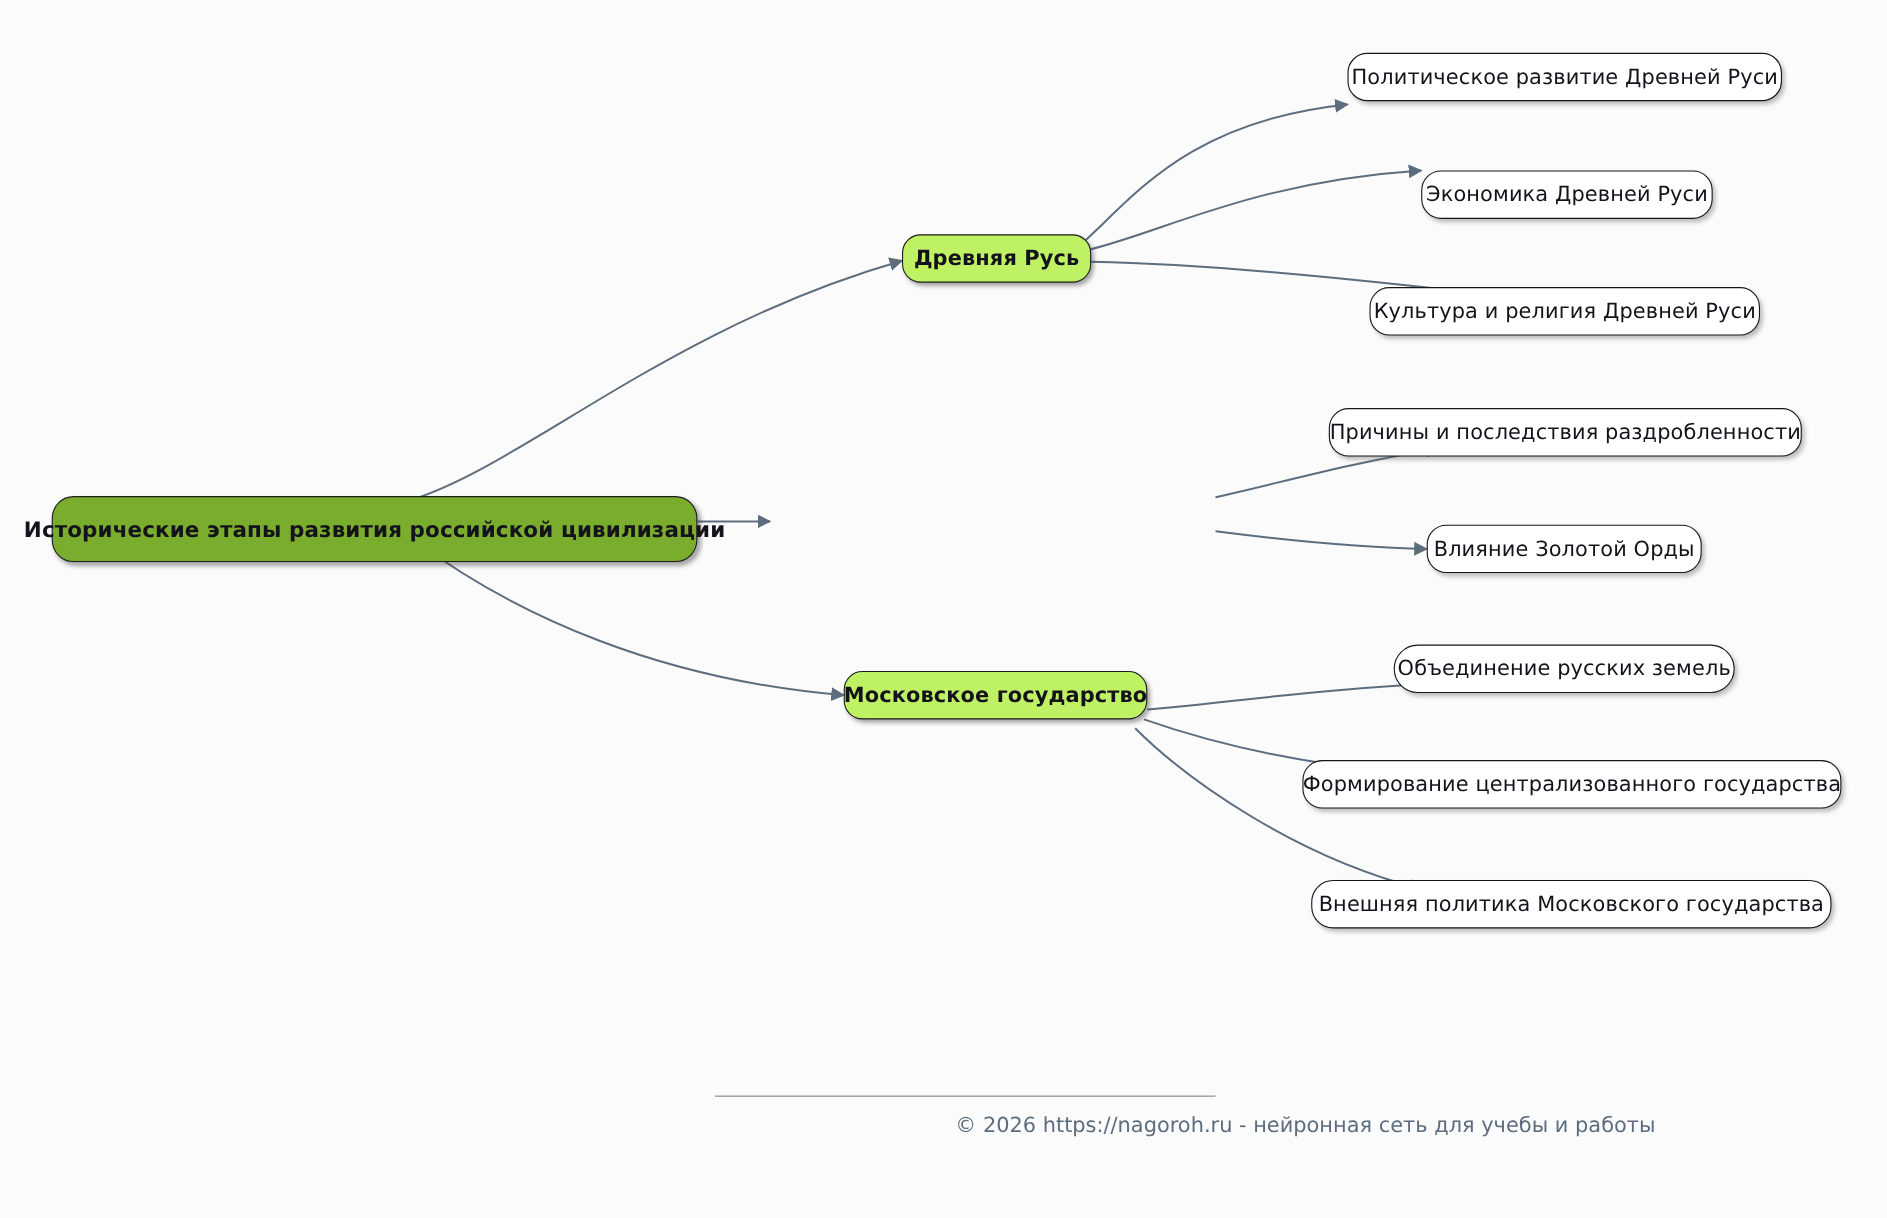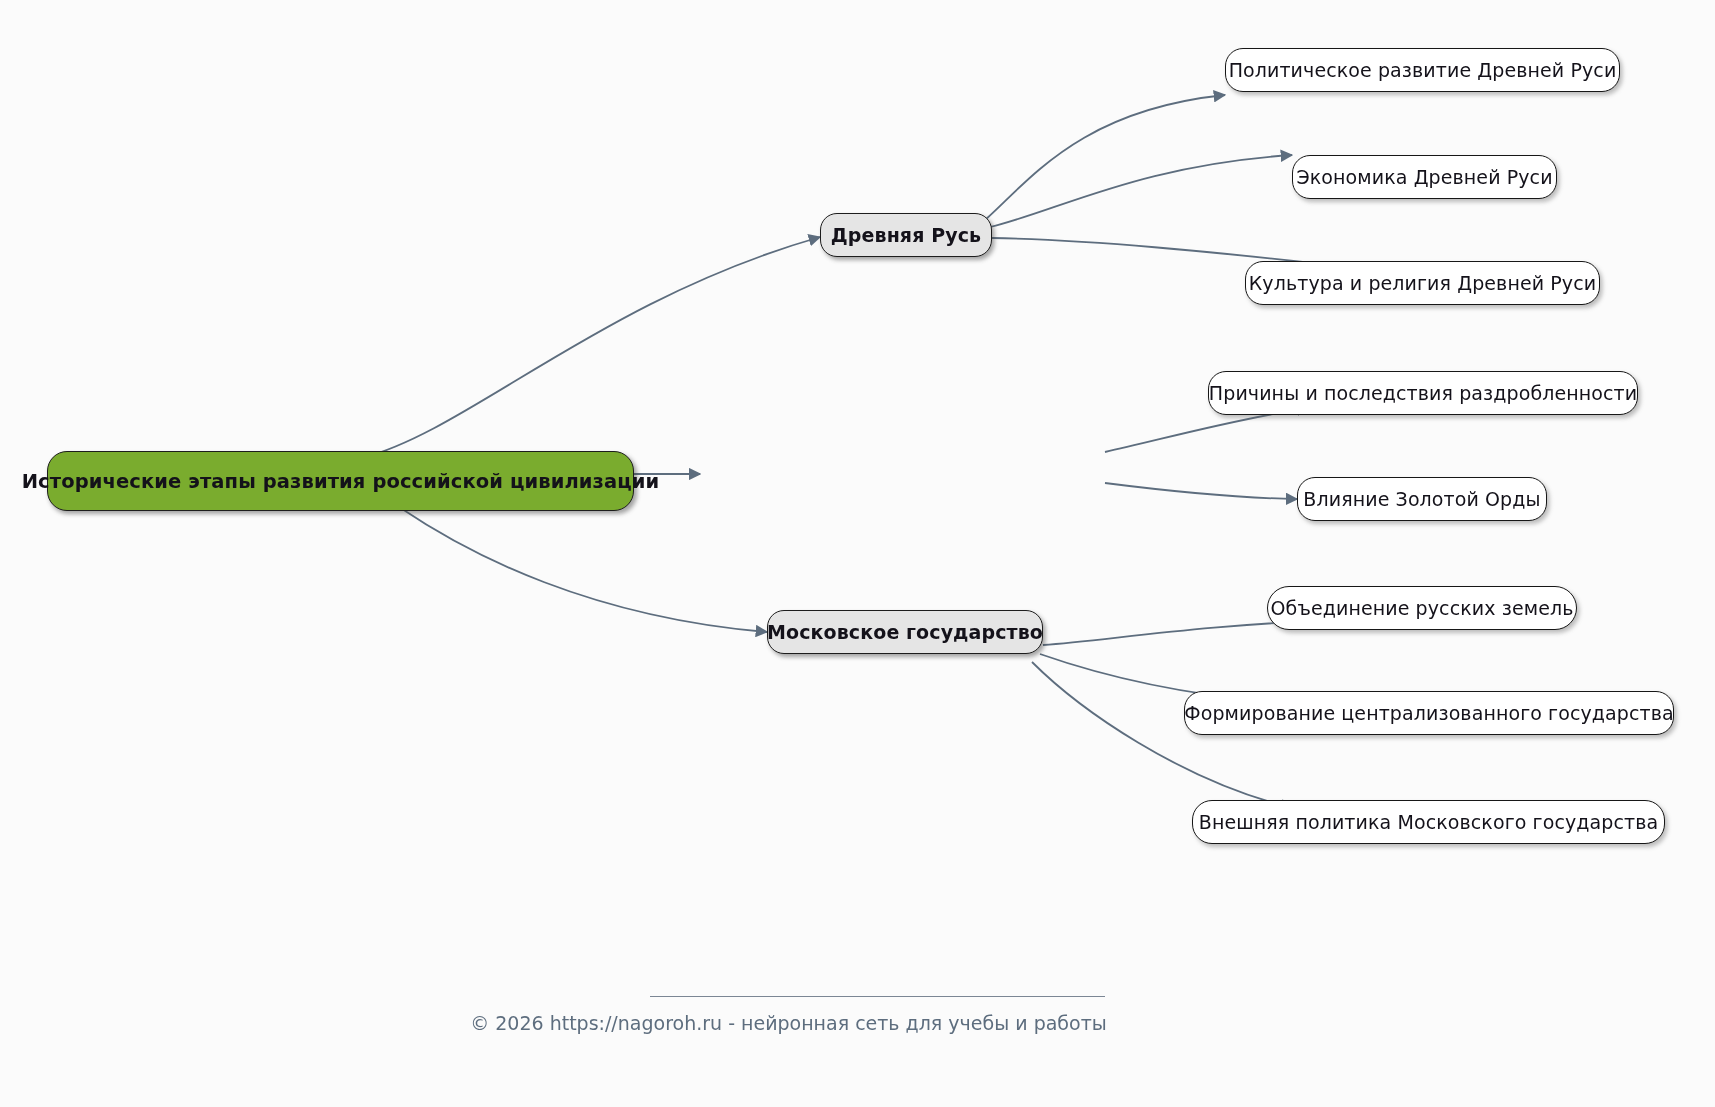--- a/index.html
+++ b/index.html
@@ -37,21 +37,21 @@
   }
   .node.root {
     background: #7aac2e;
     border: 1.6px solid #1d1d1d;
     border-radius: 20px;
     font-weight: bold;
     font-size: 19.5px;
     box-shadow: 2.5px 3px 4px rgba(60,60,60,0.45);
   }
   .node.branch {
-    background: #e5e5e5;
+    background: #bef264;
     border: 1.6px solid #1d1d1d;
     border-radius: 17px;
     font-weight: bold;
     font-size: 19px;
     box-shadow: 2.5px 3px 4px rgba(60,60,60,0.45);
   }
   .node.leaf {
     background: #ffffff;
     border: 1.7px solid #171717;
     border-radius: 18px;
@@ -73,25 +73,24 @@
   }
   .divider {
     position: absolute;
     height: 0;
     border-top: 1.5px solid #7b8694;
   }
   .footer {
     position: absolute;
     left: 0;
     width: 1505px;
-    text-align: center;
+    text-align: right;
     color: #5d6d7e;
     font-family: "DejaVu Sans", sans-serif;
     font-size: 19px;
-    margin-left: 36px;
   }
 </style>
 </head>
 <body>
 
 <div id="canvas">
 
   <svg id="edges" viewBox="0 0 1715 1107" xmlns="http://www.w3.org/2000/svg">
     <defs>
       <marker id="arrow" viewBox="0 0 10 10" refX="9" refY="5" markerWidth="7" markerHeight="7" orient="auto-start-reverse">

